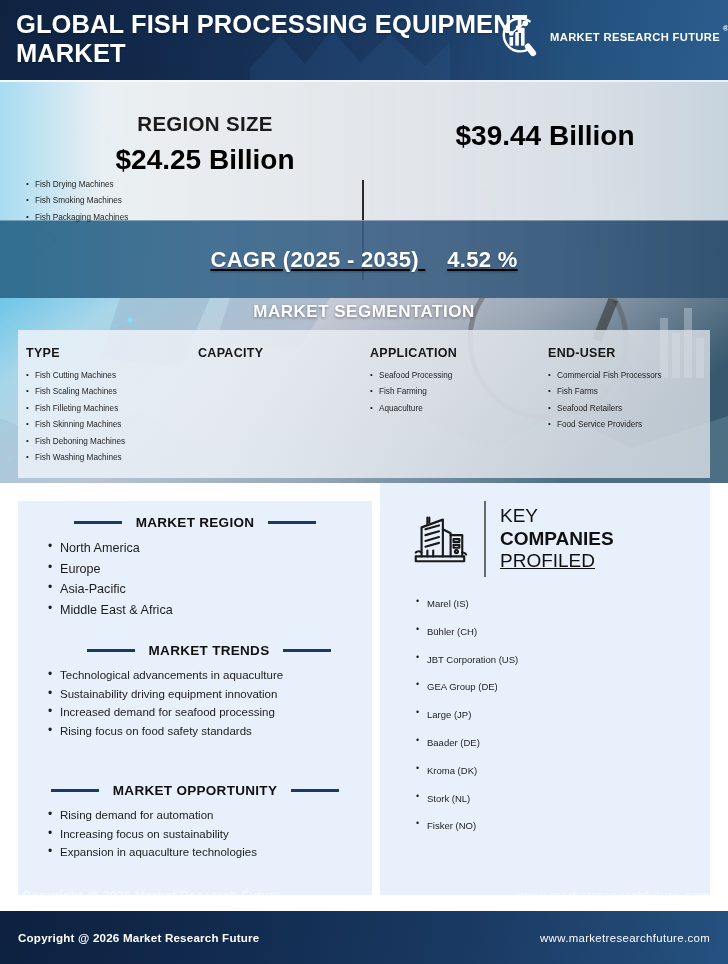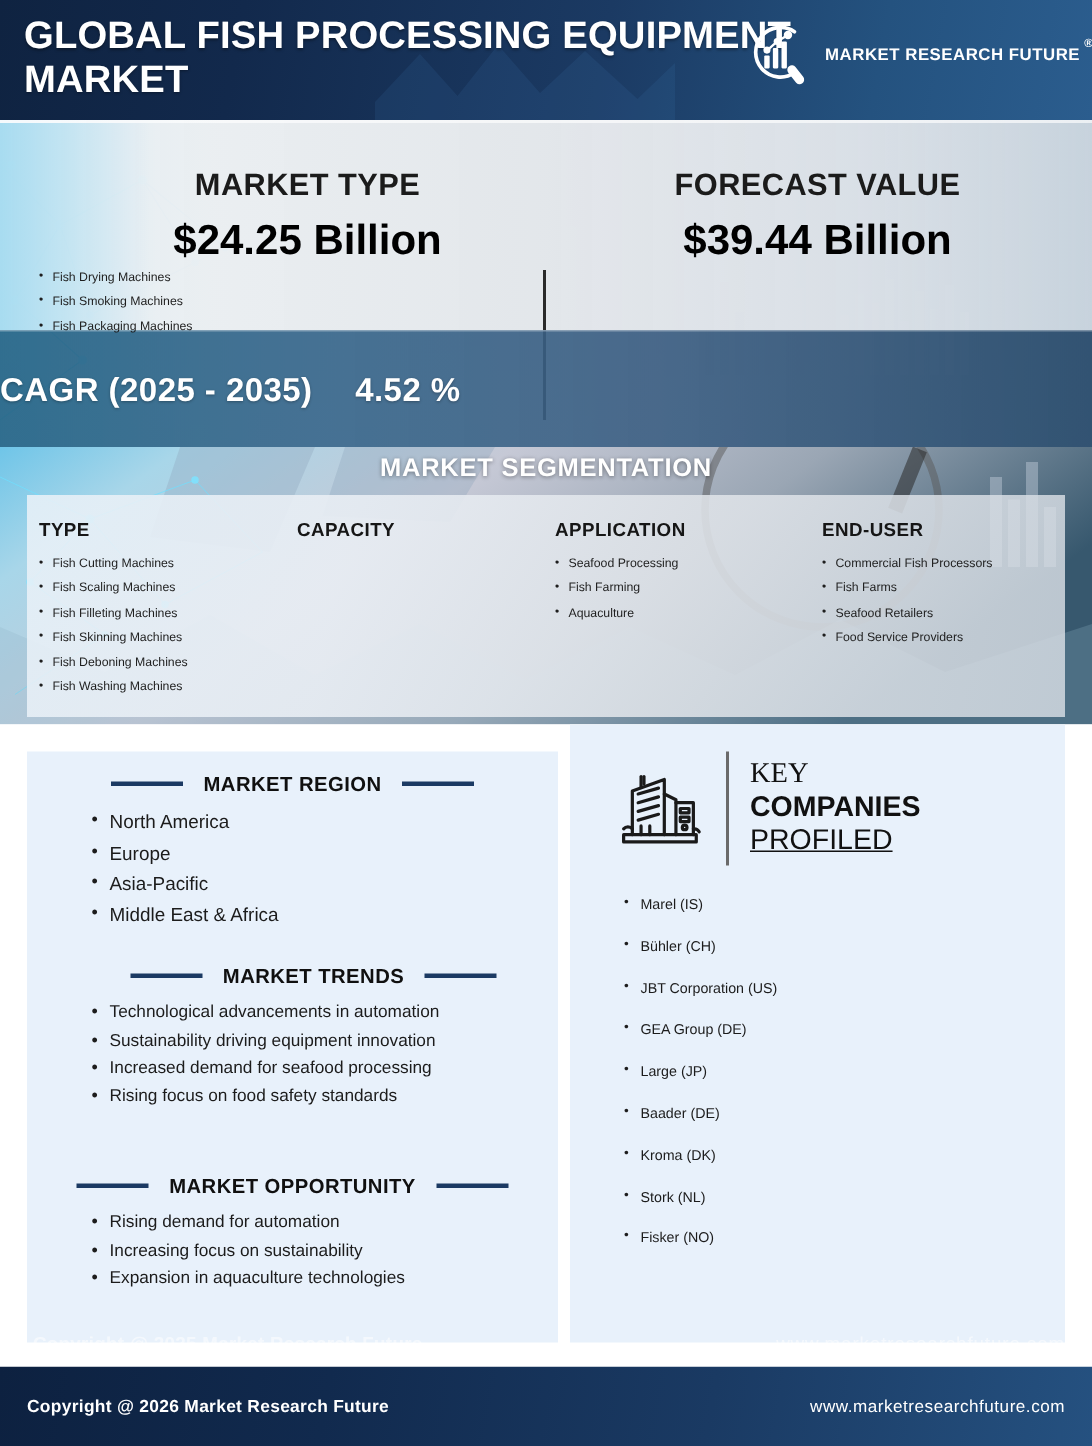--- a/index.html
+++ b/index.html
@@ -63,22 +63,23 @@
   .kpi-label{ font-size:20.5px; font-weight:bold; letter-spacing:.3px; color:#1b1b1b; }
   .kpi-value{ font-size:28px; font-weight:bold; margin-top:8px; color:#000; }
   .kpi-divider{
     position:absolute; left:362px; top:100px; width:2px; height:100px;
     background:#2a2a2a;
   }
 
   .cagr-band{
     position:absolute; left:0; top:140px; width:728px; height:78px;
     background:linear-gradient(90deg, rgba(36,96,130,.88) 0%, rgba(52,98,135,.88) 30%, rgba(60,94,130,.9) 60%, rgba(45,78,110,.92) 100%);
-    display:flex; align-items:center; justify-content:flex-start;
+    display:flex; align-items:center; justify-content:center;
     border-top:1px solid rgba(255,255,255,.35);
+    text-decoration:underline;
   }
   .cagr-text{
     color:#ffffff; font-size:22px; font-weight:bold; letter-spacing:.3px;
     text-shadow:0 1px 2px rgba(0,0,0,.3);
   }
   .cagr-text .val{ margin-left:22px; }
 
   
   .seg-zone{
     position:absolute; left:0; top:298px; width:728px; height:185px;
@@ -127,42 +128,42 @@
   .card-region{ left:18px; top:501px; width:354px; height:132px; }
   .card-trends{ left:18px; top:629px; width:354px; height:266px; }
   .card-companies{ left:380px; top:483px; width:330px; height:412px; }
 
   .card-head{
     display:flex; align-items:center; justify-content:center; gap:14px;
     font-size:13.5px; font-weight:bold; color:#101010; letter-spacing:.3px;
   }
   .rule{ width:48px; height:3px; background:#1b3a63; display:inline-block; }
 
-  .bullets{ list-style:none; margin-top:12px; padding-left:43px; }
+  .bullets{ list-style:none; margin-top:12px; padding-left:30px; }
   .bullets li{
     font-size:11.5px; color:#1c1c1c; line-height:1.0; margin-bottom:7px;
     padding-left:12px; position:relative;
   }
   .bullets li:before{
     content:"\2022"; position:absolute; left:0; top:-2px; font-size:12px; color:#1c1c1c;
   }
   .bullets.lg li{ font-size:12.6px; margin-bottom:8px; }
 
   .region-head{ padding-top:14px; }
   .trends-head{ padding-top:14px;padding-left:28px; }
   .opp-head{ padding-top:0; margin-top:46px; }
 
   
   .kc-top{
     display:flex; align-items:center; gap:14px; padding:18px 0 0 28px;
   }
   .kc-icon{ width:62px; height:62px; flex:0 0 62px; }
   .kc-sep{ width:2px; height:76px; background:#6a6a6a; }
   .kc-title{ line-height:1.18; color:#111; }
-  .kc-title .l1{ font-size:19px;font-family:Liberation Serif, serif; }
+  .kc-title .l1{ font-size:19px; }
   .kc-title .l2{ font-size:19px; font-weight:bold; }
   .kc-title .l3{ font-size:19px;text-decoration:underline; }
   .kc-list{ list-style:none; margin-top:22px; padding-left:36px; }
   .kc-list li{
     font-size:9.5px; color:#1c1c1c; line-height:1.0; margin-bottom:18.3px;
     padding-left:11px; position:relative;
   }
   .kc-list li:before{
     content:"\2022"; position:absolute; left:0; top:-2px; font-size:9px; color:#1c1c1c;
   }
@@ -272,25 +273,24 @@
     </g>
     <g fill="#c8d3de" opacity="0.35">
       <path d="M300 12 L390 6 L395 70 L305 78 Z"></path>
       <path d="M140 20 L245 10 L250 60 L145 70 Z"></path>
     </g>
   </svg>
 
   <div class="kpi-band">
     <div class="kpi-left-glow"></div>
     <div class="kpi left">
-      <div class="kpi-label">MARKET TYPE</div>
+      <div class="kpi-label">REGION SIZE</div>
       <div class="kpi-value">$24.25 Billion</div>
     </div>
     <div class="kpi right">
-      <div class="kpi-label">FORECAST VALUE</div>
       <div class="kpi-value">$39.44 Billion</div>
     </div>
   </div>
   <div class="kpi-divider"></div>
 
   <div class="cagr-band">
     <div class="cagr-text">
       <span>CAGR (2025 - 2035)</span>
       <span class="val">4.52 %</span>
     </div>
@@ -399,21 +399,21 @@
   </ul>
 </div>
 
 <div class="card card-trends">
   <div class="card-head trends-head">
     <span class="rule"></span>
     <span>MARKET TRENDS</span>
     <span class="rule"></span>
   </div>
   <ul class="bullets">
-    <li>Technological advancements in automation</li>
+    <li>Technological advancements in aquaculture</li>
     <li>Sustainability driving equipment innovation</li>
     <li>Increased demand for seafood processing</li>
     <li>Rising focus on food safety standards</li>
   </ul>
 
   <div class="card-head opp-head">
     <span class="rule"></span>
     <span>MARKET OPPORTUNITY</span>
     <span class="rule"></span>
   </div>

